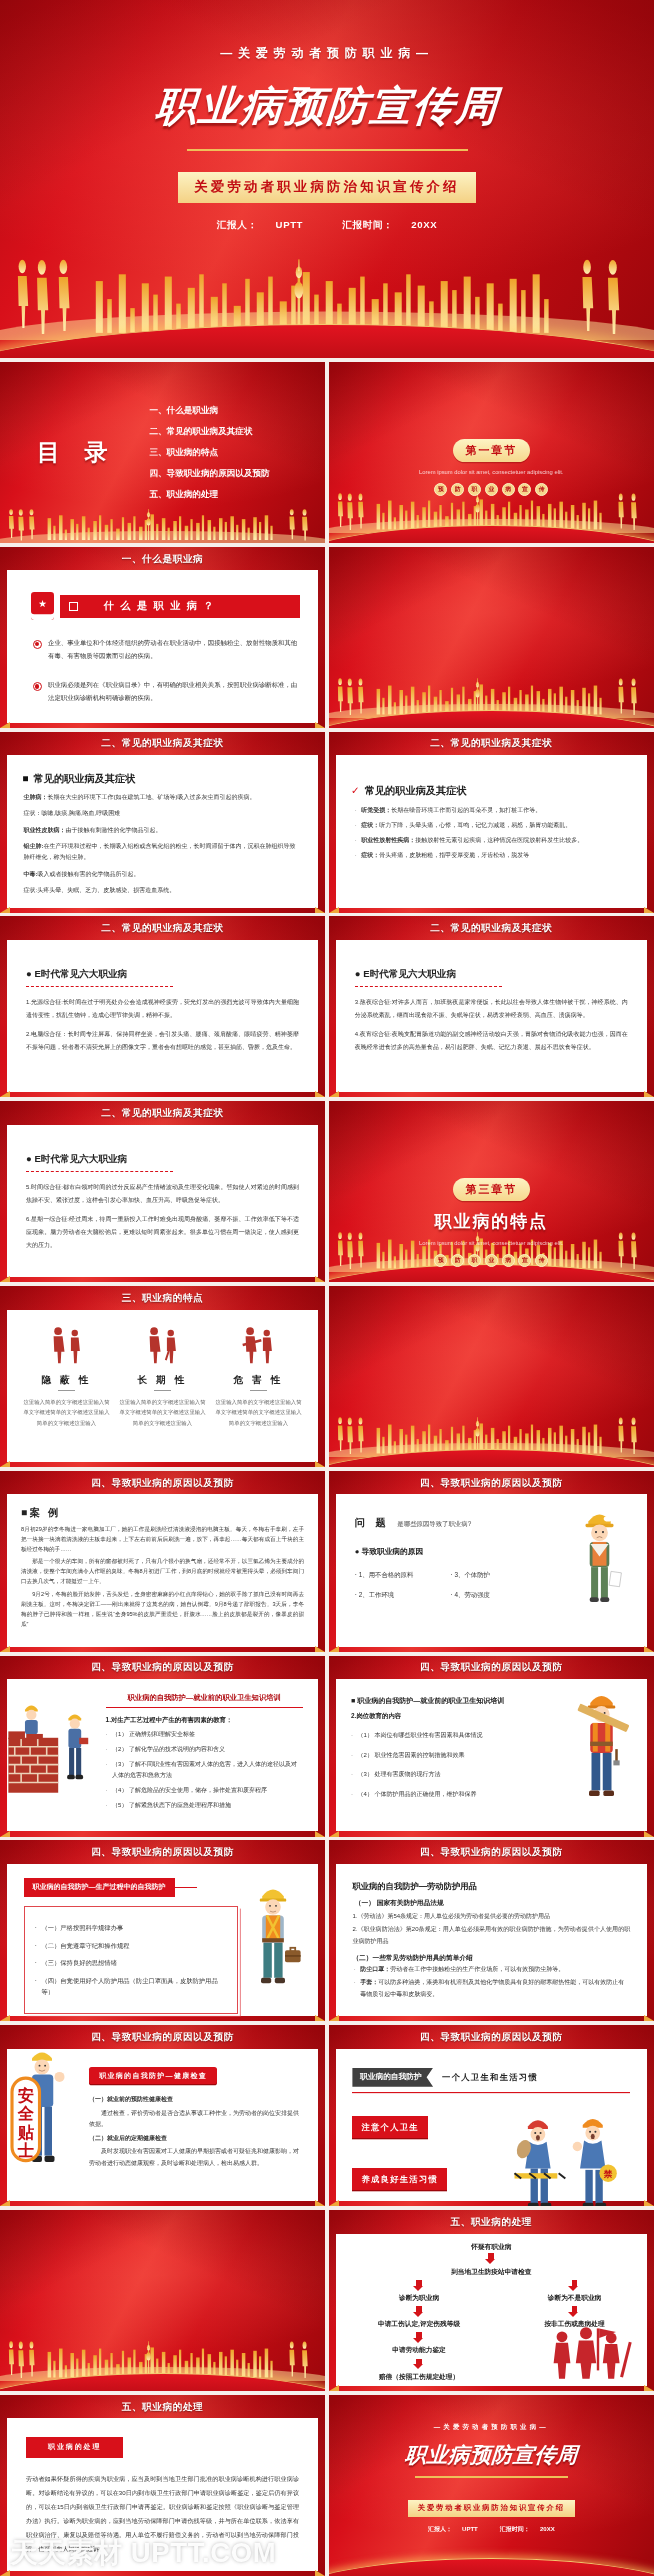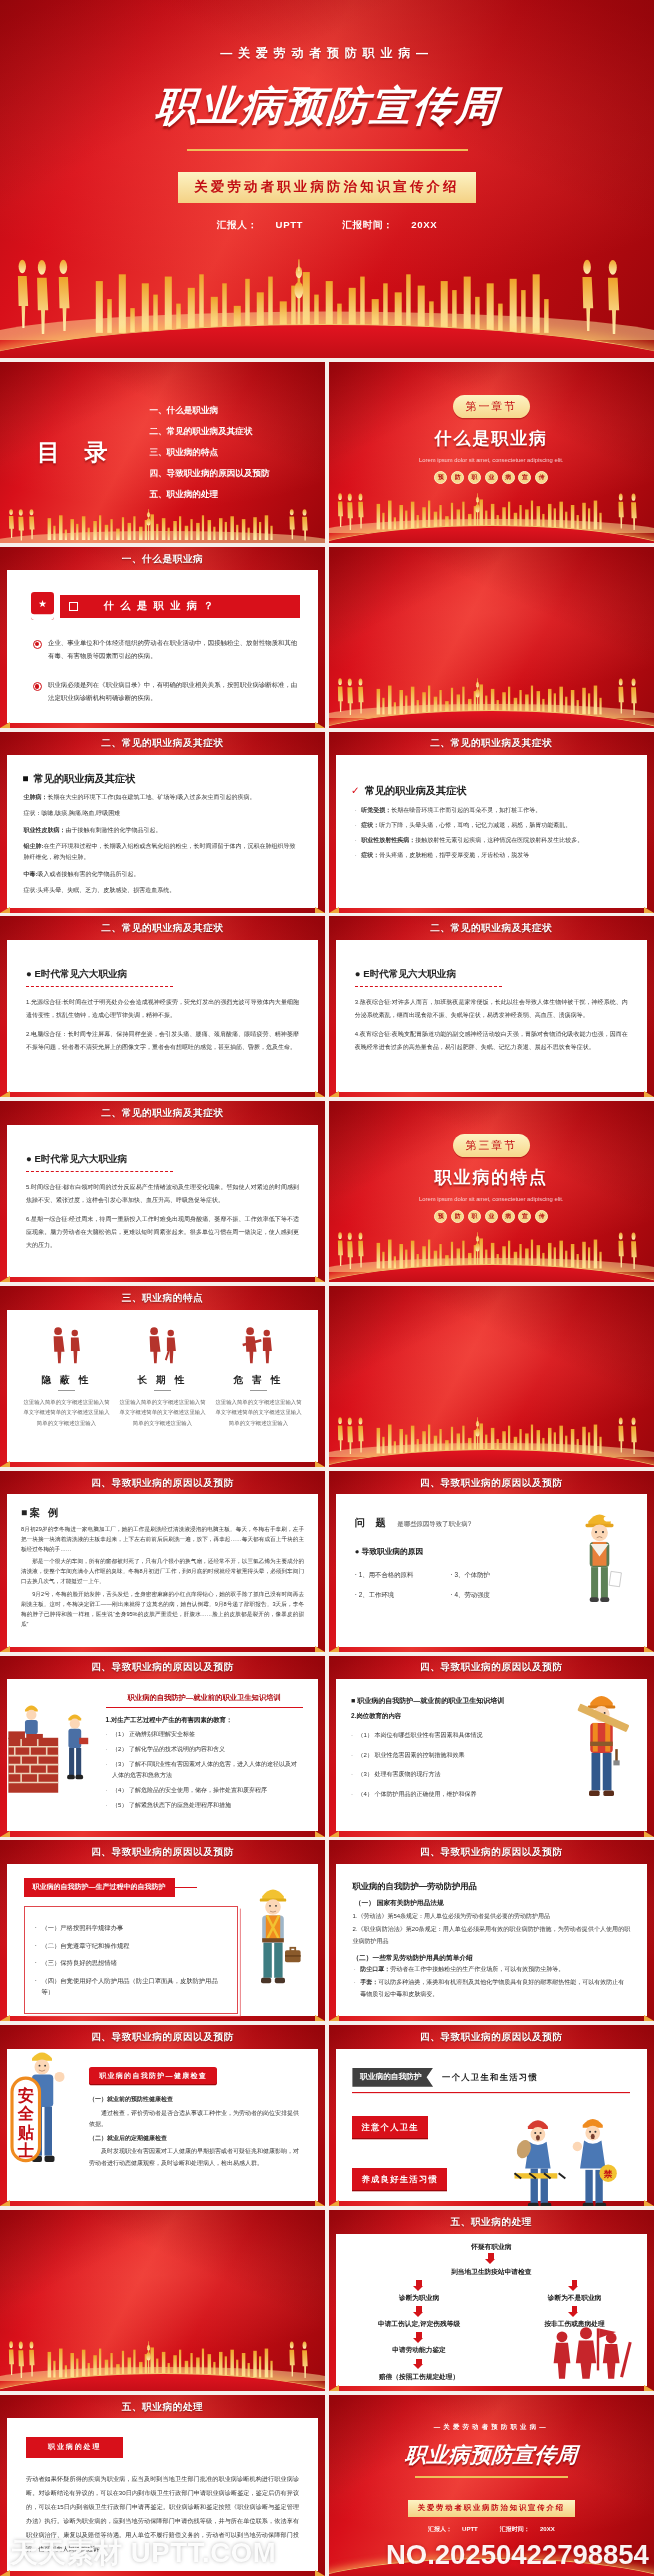--- a/index.html
+++ b/index.html
@@ -31,22 +31,22 @@
   .base{position:absolute;left:-14%;width:128%;bottom:-37px;height:70px;z-index:2;
     background:linear-gradient(180deg,#e21420,#9c060b);border-radius:50% 50% 0 0/100% 100% 0 0;
     border-top:1.9px solid #f2c96e;box-shadow:0 -5.1px 11.5px rgba(255,205,95,.6);}
   
   .grid{position:absolute;left:0;top:362px;width:654px;display:grid;
     grid-template-columns:325px 325px;grid-auto-rows:181px;gap:3.8px;}
   .slide{position:relative;overflow:hidden;}
   
   .ch-inner{position:relative;z-index:3;text-align:center;padding-top:33px;}
   .pill{display:inline-block;background:linear-gradient(180deg,#fdf3c4,#f6d78c);color:#c20d13;
-    font-size:11px;font-weight:normal;letter-spacing:1.9px;padding:3.8px 12.8px;border-radius:12.8px;
-    box-shadow:0 1.3px 0 rgba(120,0,0,.35);}
+    font-size:11px;font-weight:bold;letter-spacing:1.9px;padding:3.8px 12.8px;border-radius:12.8px;
+    box-shadow:0 1.3px 0 rgba(120,0,0,.35);margin-top:44px;}
   .ch-title{margin-top:9.6px;color:#fff;font-size:17px;font-weight:bold;letter-spacing:1.9px;
     text-shadow:0 1.9px 1.9px rgba(100,0,0,.5);white-space:nowrap;}
   .lorem{margin-top:7px;color:rgba(255,255,255,.78);font-size:5.8px;}
   .circles{margin-top:7px;}
   .circ{display:inline-flex;width:11px;height:11px;border-radius:50%;background:#f6d78c;color:#b50a10;
     font-size:5.8px;font-weight:bold;align-items:center;justify-content:center;margin:0 1.9px;
     border:0.6px solid #fdf3c4;}
   .base-s{position:absolute;left:-14%;width:128%;bottom:-23px;height:40px;z-index:2;
     background:linear-gradient(180deg,#e21420,#9c060b);border-radius:50% 50% 0 0/100% 100% 0 0;
     border-top:1.3px solid #f2c96e;box-shadow:0 -3.2px 7.7px rgba(255,205,95,.55);}
@@ -356,21 +356,20 @@
     <circle cx="6" cy="7" r="5"></circle>
                 <path d="M0,14 h12 l2,22 h-4 l-1,16 h-3 l-1,-16 h-4 z"></path>
               </g>
             </g>
   </svg>
         </div>
       </div>
       <div class="slide redbg">
         <div class="ch-inner">
     <span class="pill">第一章节</span>
-    <div class="ch-title">什么是职业病</div>
     <div class="lorem">Lorem ipsum dolor sit amet, consectetuer adipiscing elit.</div>
     <div class="circles"><span class="circ">预</span><span class="circ">防</span><span class="circ">职</span><span class="circ">业</span><span class="circ">病</span><span class="circ">宣</span><span class="circ">传</span></div></div>
     <div class="sky" style="height:41px;bottom:10.2px;">
           <svg viewBox="0 0 1024 70" preserveAspectRatio="none">
   <defs>
               <linearGradient id="gd3" x1="0" y1="1" x2="0" y2="0">
     <stop offset="0" stop-color="#fff0b4"></stop>
                 <stop offset="1" stop-color="#efa22a"></stop>
               </linearGradient>
             </defs>
@@ -1279,15 +1278,14 @@
     <div class="gold-line" style="width:153px;margin-top:7.7px"></div><br>
     <span class="cl-badge">关爱劳动者职业病防治知识宣传介绍</span>
     <div class="cl-meta">
       <span><span>汇报人：</span><span>UPTT</span></span>
       <span><span>汇报时间：</span><span>20XX</span></span>
     </div></div>
     <div class="base-s"></div>
       </div>
     </div>
   <div class="wm-left">天天素材 UPTT.COM</div>
-  <div class="wm-right">NO.20250422798854</div>
 </div>
 
 
 </body></html>

